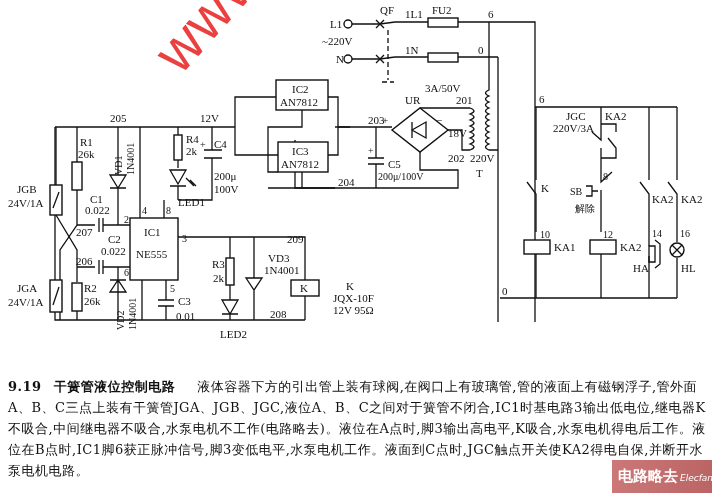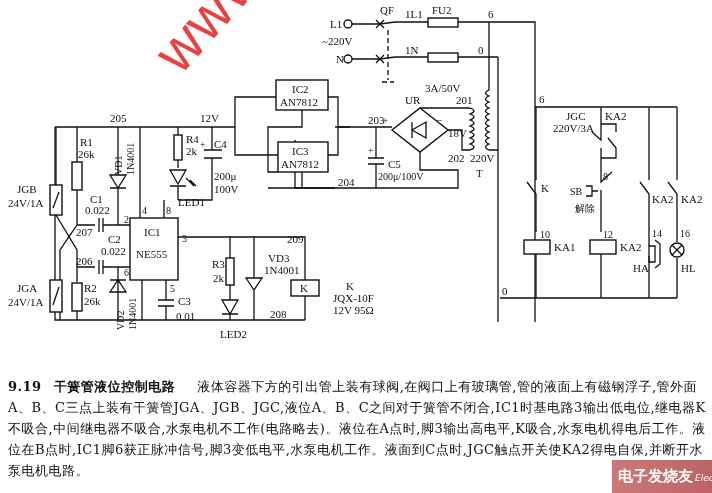--- a/index.html
+++ b/index.html
@@ -196,14 +196,14 @@
   </g>
 </svg>
 
 <div class="wm">www.elecfans.com</div>
 
 <div class="caption">
   <span class="fig">9.19</span><span class="title">干簧管液位控制电路</span><span>液体容器下方的引出管上装有球阀,在阀口上有玻璃管,管的液面上有磁钢浮子,管外面A、B、C三点上装有干簧管JGA、JGB、JGC,液位A、B、C之间对于簧管不闭合,IC1时基电路3输出低电位,继电器K不吸合,中间继电器不吸合,水泵电机不工作(电路略去)。液位在A点时,脚3输出高电平,K吸合,水泵电机得电后工作。液位在B点时,IC1脚6获正脉冲信号,脚3变低电平,水泵电机工作。液面到C点时,JGC触点开关使KA2得电自保,并断开水泵电机电路。</span>
 </div>
 
 <div class="badge">
-  <span>电子发烧友</span><small>Elecfans.com</small>
+  <span>电路略去</span><small>Elecfans.com</small>
 </div>
 
 </body></html>

